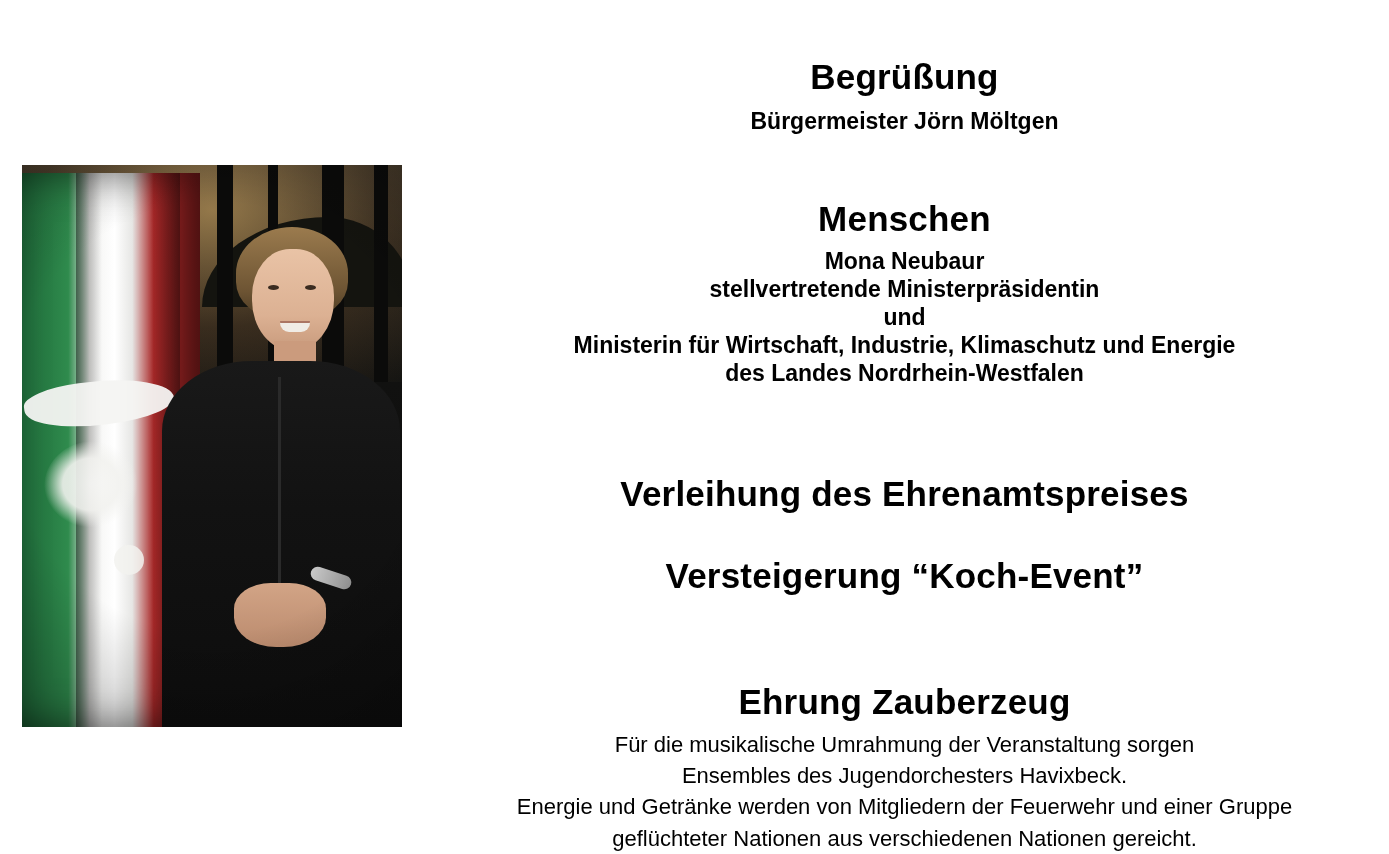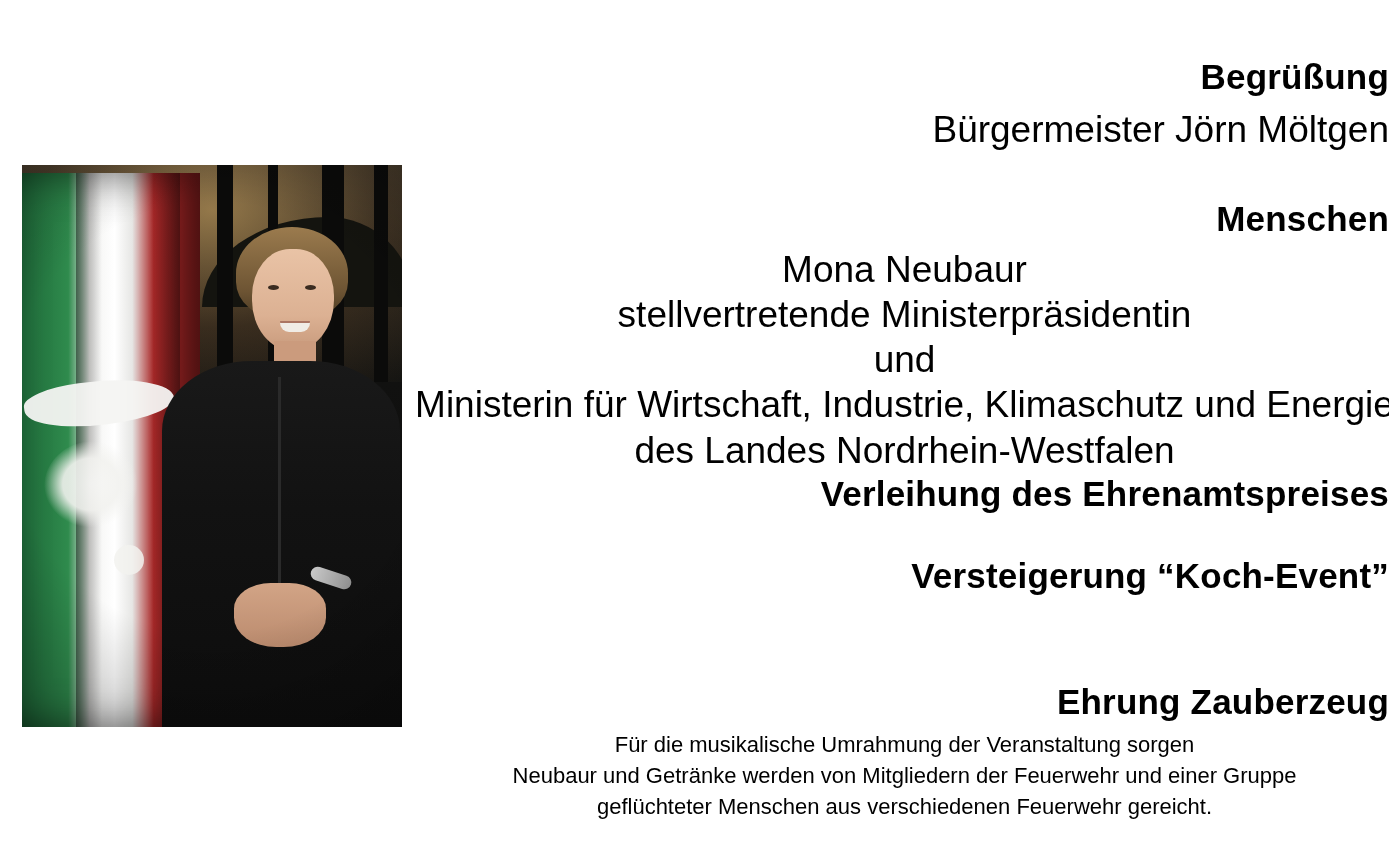--- a/index.html
+++ b/index.html
@@ -206,31 +206,31 @@
   
   .content {
     position: absolute;
     left: 420px;
     top: 0;
     width: 969px;
     height: 854px;
     text-align: center;
   }
 
-  .blk { width: 100%; text-align: right; }
+  .blk { width: 100%; }
 
   .t-heading {
     font-size: 35px;
     font-weight: bold;
     line-height: 1.18;
     letter-spacing: 0.2px;
   }
   .t-sub {
-    font-size: 37px;
-    font-weight: normal;
+    font-size: 23px;
+    font-weight: bold;
     line-height: 1.22;
   }
   .t-small {
     font-size: 22px;
     font-weight: normal;
     line-height: 1.42;
   }
 
   .pos-begruessung { position: absolute; left: 0; top: 56px; }
   .pos-begruessung-name { position: absolute; left: 0; top: 107px; }
@@ -293,18 +293,19 @@
     </div>
 
     <div class="blk pos-versteigerung t-heading">Versteigerung “Koch-Event”</div>
 
     <div class="blk pos-verleihung t-heading">Verleihung des Ehrenamtspreises</div>
 
     <div class="blk pos-ehrung t-heading">Ehrung Zauberzeug</div>
 
     <div class="pos-footnote">
       <div class="t-small">Für die musikalische Umrahmung der Veranstaltung sorgen</div>
-      <div class="t-small">Neubaur und Getränke werden von Mitgliedern der Feuerwehr und einer Gruppe</div>
-      <div class="t-small">geflüchteter Menschen aus verschiedenen Feuerwehr gereicht.</div>
+      <div class="t-small">Ensembles des Jugendorchesters Havixbeck.</div>
+      <div class="t-small">Energie und Getränke werden von Mitgliedern der Feuerwehr und einer Gruppe</div>
+      <div class="t-small">geflüchteter Nationen aus verschiedenen Nationen gereicht.</div>
     </div>
 
   </div>
 </div>
 
 </body></html>

